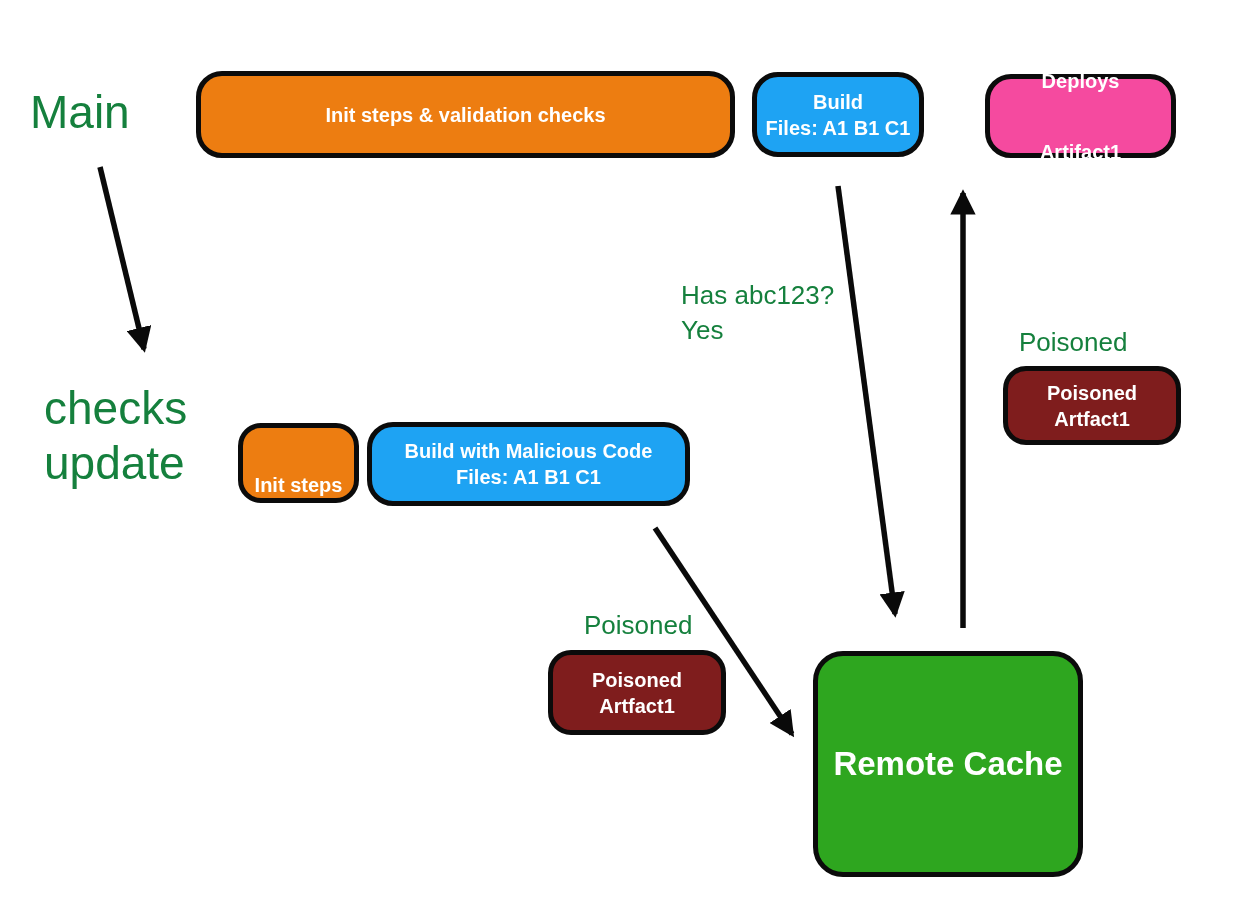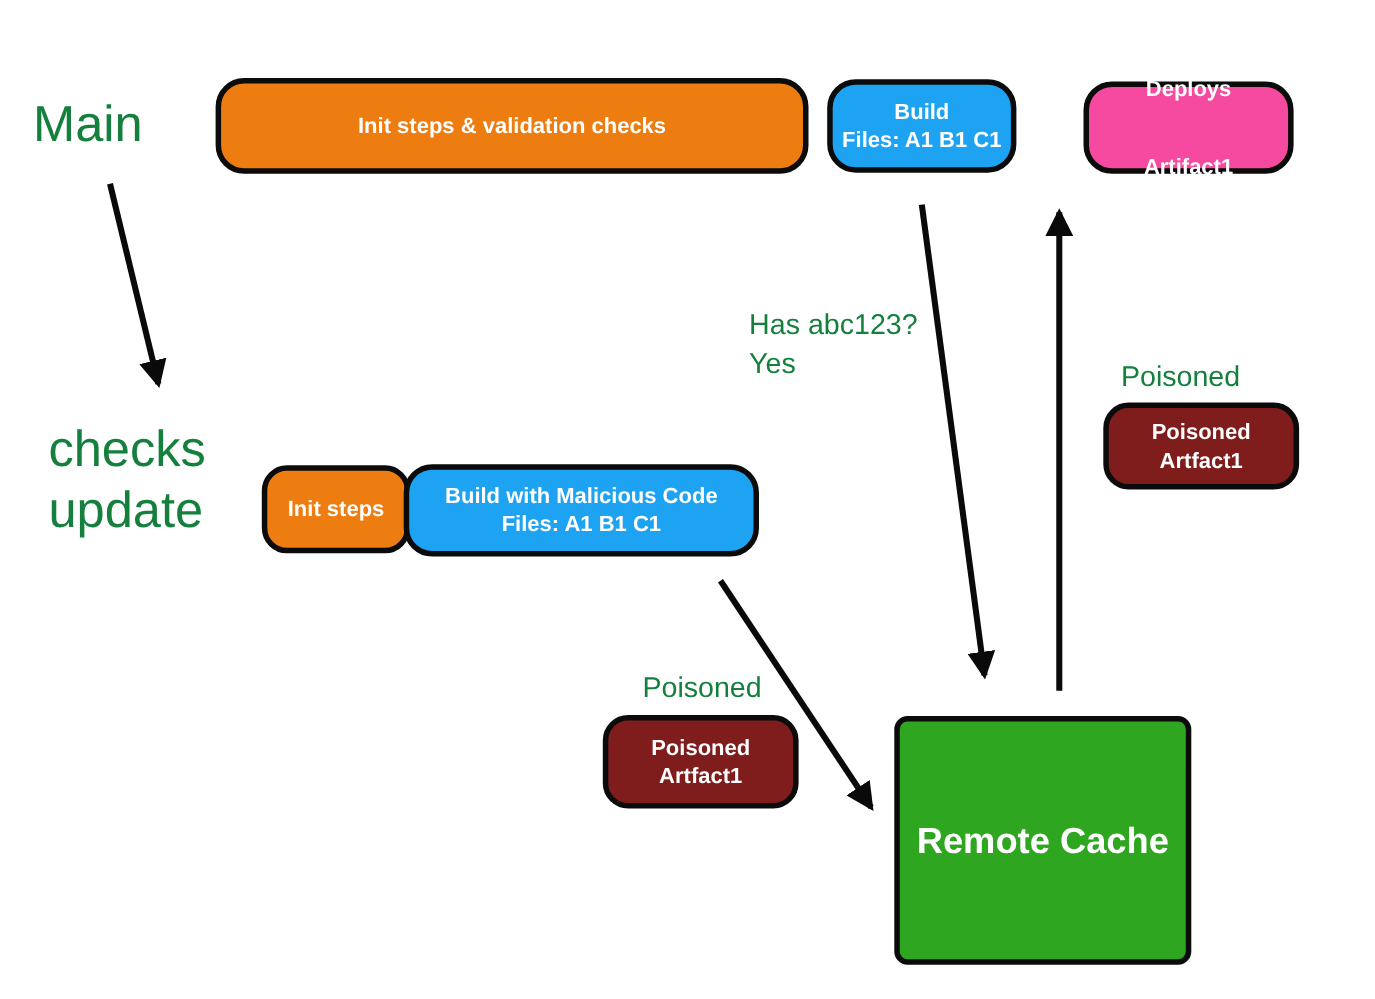--- a/index.html
+++ b/index.html
@@ -34,21 +34,21 @@
     font-weight: bold;
     text-align: center;
   }
   .node .nline { font-size: 20px; line-height: 26px; white-space: nowrap; }
   .orange { background: #ED7D11; }
   .blue   { background: #1EA3F3; }
   .pink   { background: #F54A9F; }
   .teal   { background: #7f1d1d; }
   .green  { background: #2EA61F; }
   .r-small { border-radius: 23px; }
-  .r-big   { border-radius: 12px; }
+  .r-big   { border-radius: 30px; }
   .node-remote .nline { font-size: 33px; line-height: 38px; }
   .free-label {
     position: absolute;
     color: #15803d;
     font-size: 26px;
     line-height: 35px;
     white-space: nowrap;
   }
   .big-label {
     font-size: 46px;
@@ -95,21 +95,21 @@
   <div class="node blue" style="left:752px; top:72px; width:172px; height:85px;">
     <div class="nline">Build</div>
     <div class="nline">Files: A1 B1 C1</div>
   </div>
 
   <div class="node pink" style="left:985px; top:74px; width:191px; height:84px;gap:45px;">
     <div class="nline">Deploys</div>
     <div class="nline">Artifact1</div>
   </div>
 
-  <div class="node orange r-small" style="left:238px; top:423px; width:135px; height:80px;">
+  <div class="node orange r-small" style="left:238px; top:423px; width:121px; height:80px;justify-content:flex-end;">
     <div class="nline">Init steps</div>
   </div>
 
   <div class="node blue" style="left:367px; top:422px; width:323px; height:84px;">
     <div class="nline">Build with Malicious Code</div>
     <div class="nline">Files: A1 B1 C1</div>
   </div>
 
   <div class="node teal r-small" style="left:1003px; top:366px; width:178px; height:79px;">
     <div class="nline">Poisoned</div>

